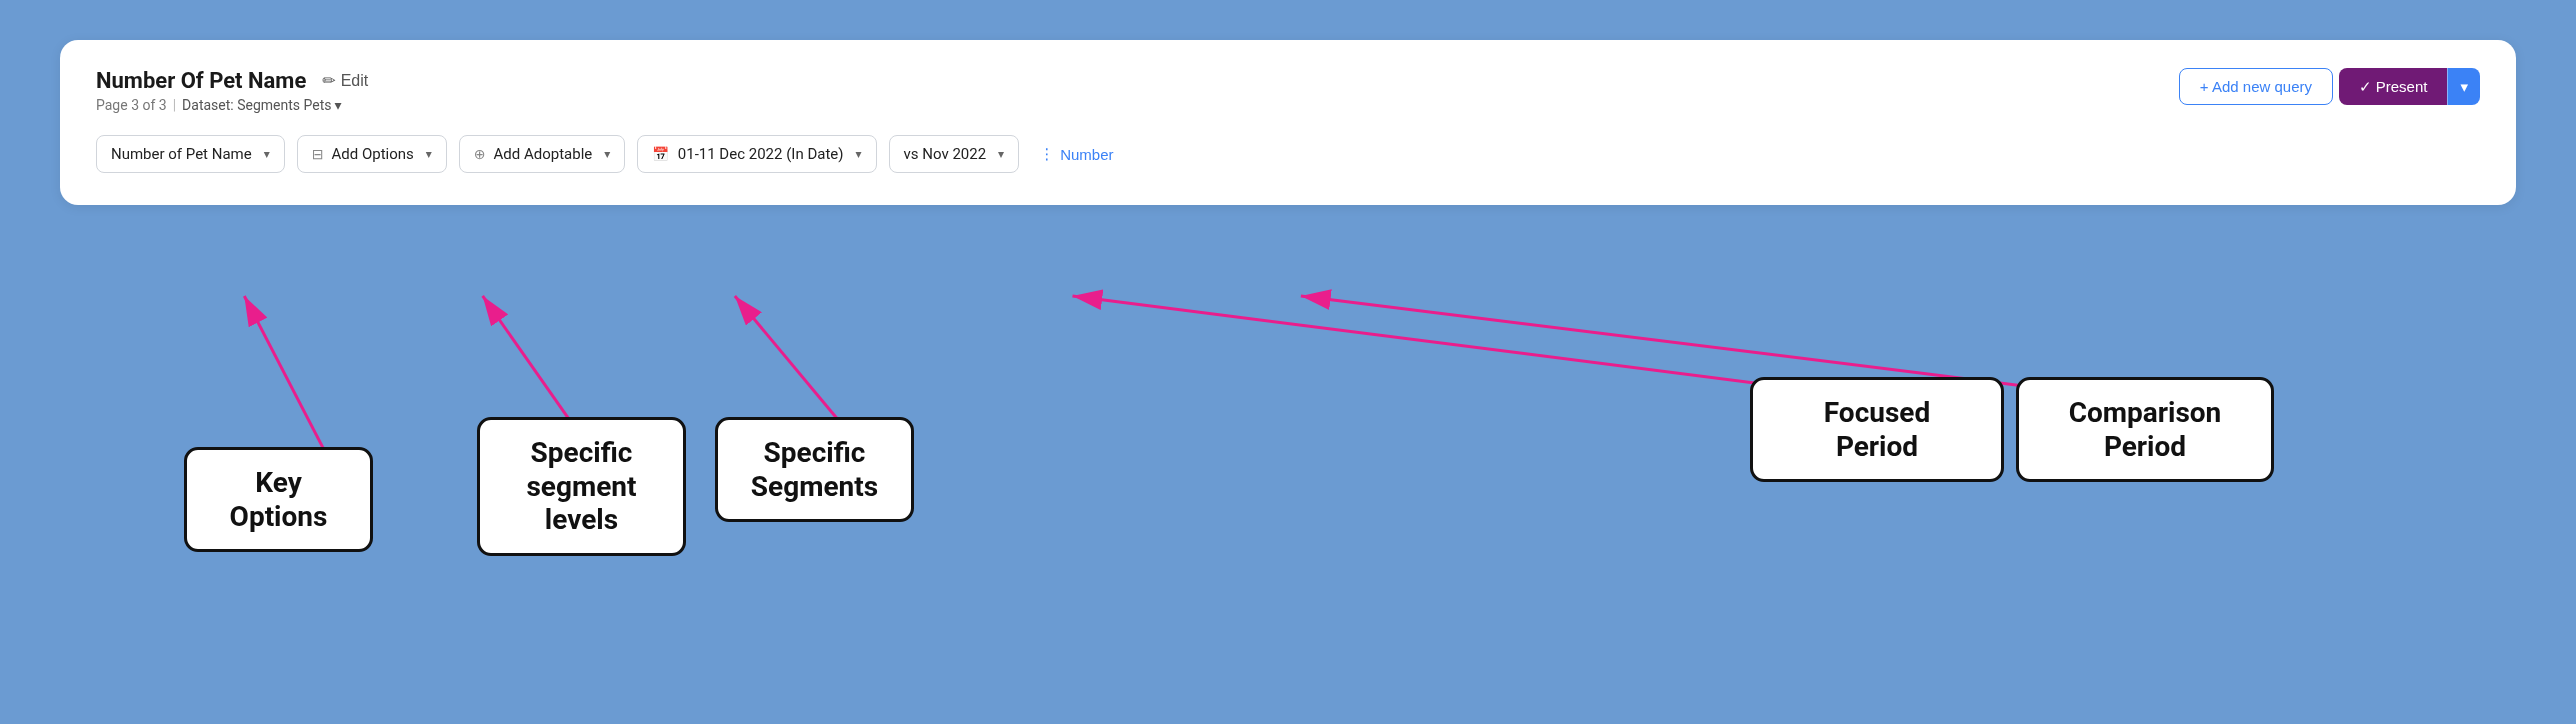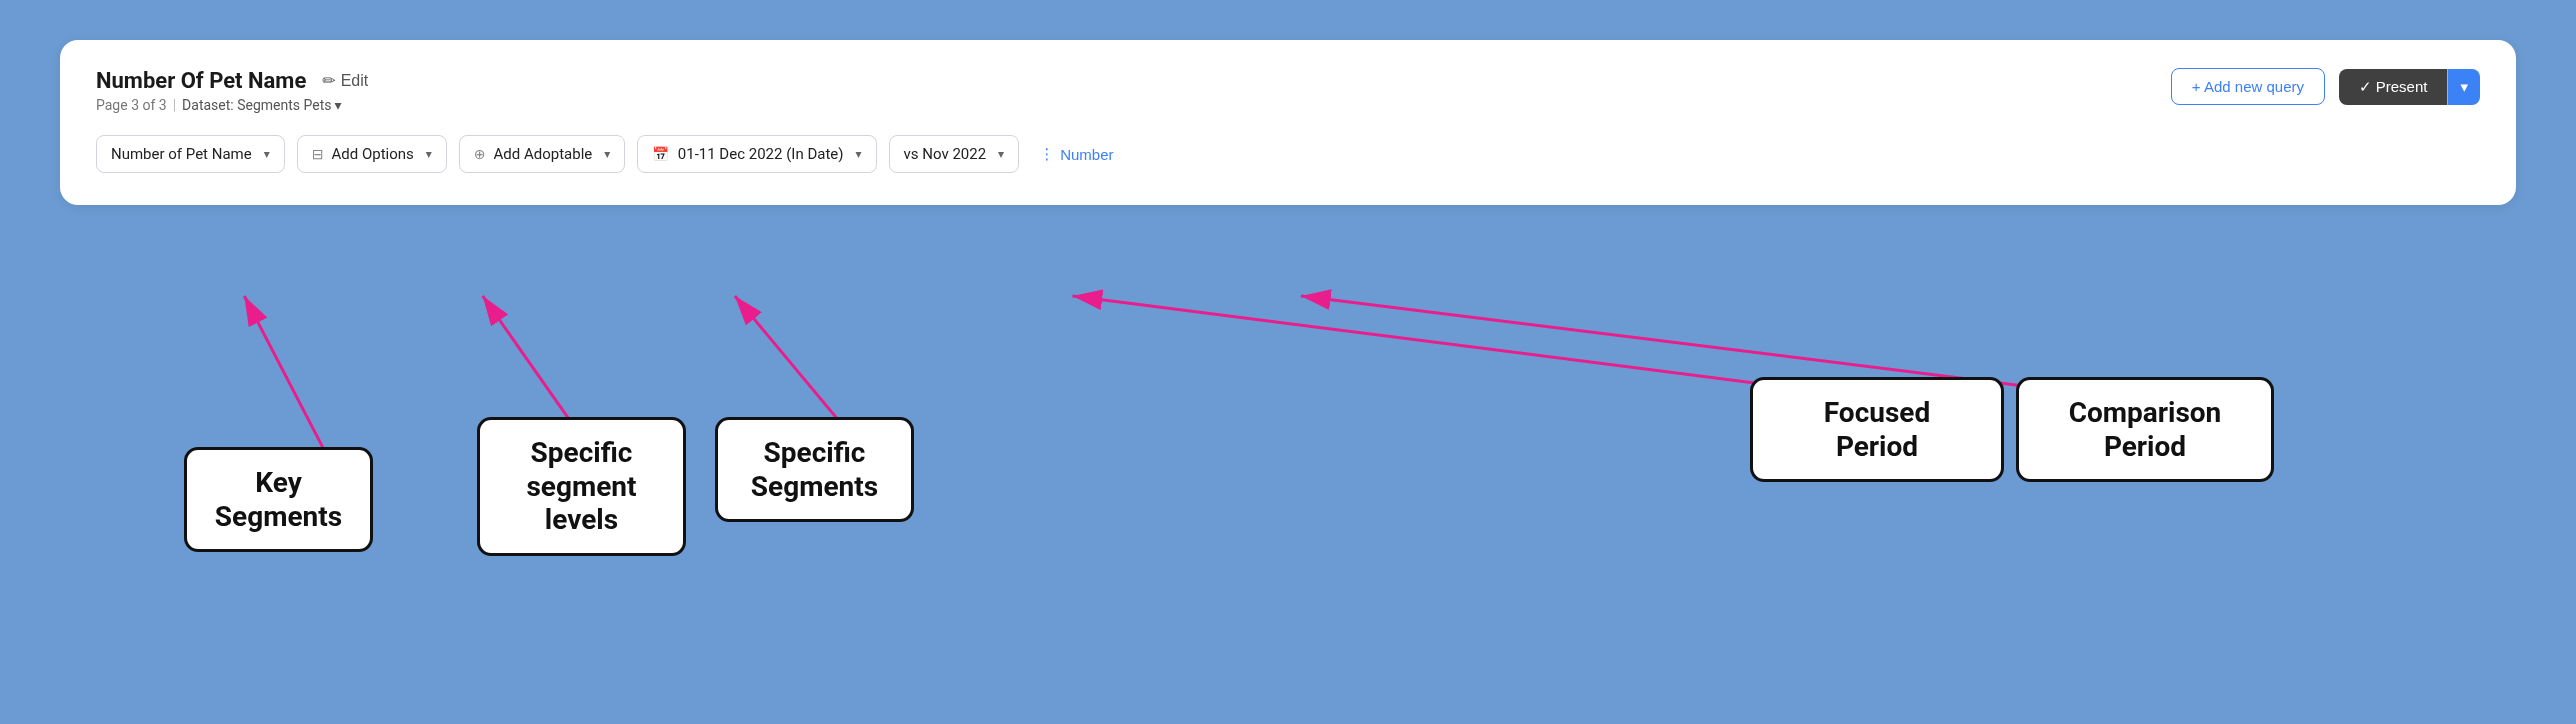--- a/index.html
+++ b/index.html
@@ -67,40 +67,39 @@
     .dataset-link {
       color: #555;
       cursor: pointer;
       display: flex;
       align-items: center;
       gap: 3px;
     }
 
     .header-actions {
       display: flex;
-      align-items: center;
-      gap: 14px;
+      gap: 6px;
     }
 
     .btn-add-query {
       border: 1.5px solid #3b82f6;
       color: #3b82f6;
       background: #fff;
       border-radius: 8px;
       padding: 9px 20px;
       font-size: 15px;
       font-weight: 500;
       cursor: pointer;
       display: flex;
       align-items: center;
       gap: 6px;
     }
 
     .btn-present {
-      background: #404040;
+      background: #701a75;
       color: #fff;
       border: none;
       border-radius: 8px 0 0 8px;
       padding: 9px 20px;
       font-size: 15px;
       font-weight: 500;
       cursor: pointer;
       display: flex;
       align-items: center;
       gap: 6px;
@@ -264,21 +263,21 @@
 
   <defs>
     <marker id="arrow" markerWidth="10" markerHeight="7" refX="10" refY="3.5" orient="auto">
       <polygon points="0 0, 10 3.5, 0 7" fill="#e91e8c"></polygon>
     </marker>
   </defs>
 </svg>
 
 <div class="annotation-box" style="left: 184px; top: 447px; width: 189px;">
   <span>Key
-Segments</span>
+Options</span>
 </div>
 
 <div class="annotation-box" style="left: 477px; top: 417px; width: 209px;">
   <span>Specific<br>segment<br>levels</span>
 </div>
 
 <div class="annotation-box" style="left: 715px; top: 417px; width: 199px;">
   <span>Specific<br>Segments</span>
 </div>
 

